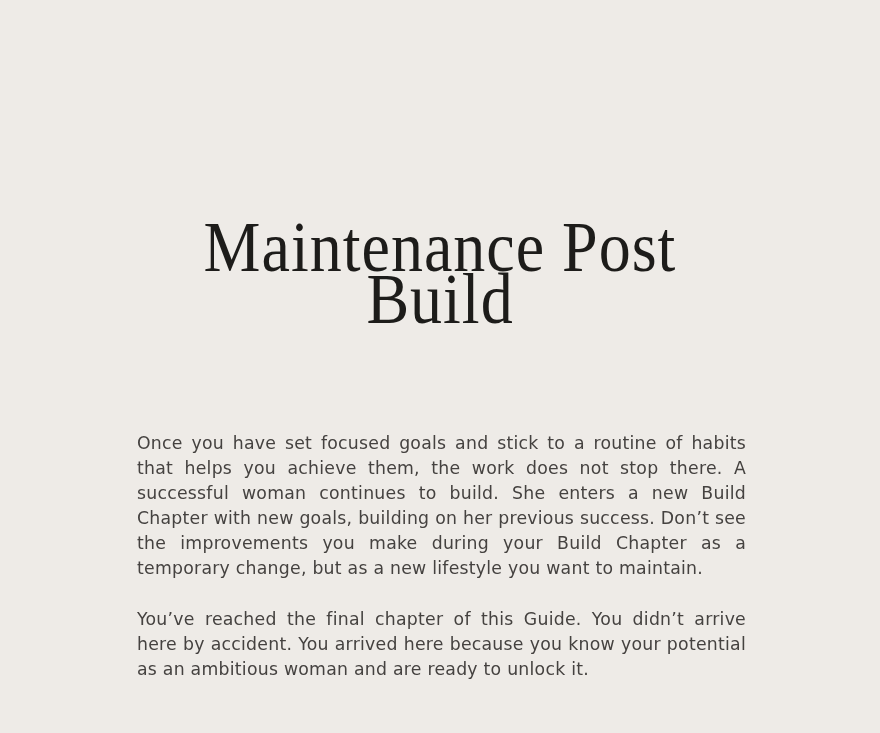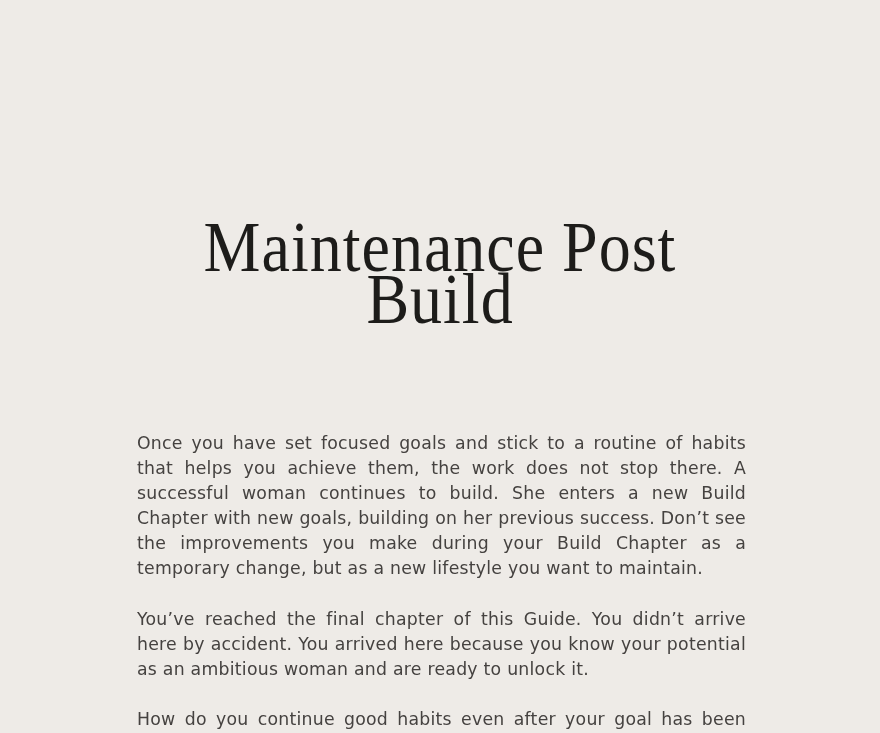--- a/index.html
+++ b/index.html
@@ -62,15 +62,14 @@
 
 <div class="page">
   <h1 class="title">
     <span>Maintenance Post</span>
     <span>Build</span>
   </h1>
 
   <div class="body">
     <p>Once you have set focused goals and stick to a routine of habits that helps you achieve them, the work does not stop there. A successful woman continues to build. She enters a new Build Chapter with new goals, building on her previous success. Don’t see the improvements you make during your Build Chapter as a temporary change, but as a new lifestyle you want to maintain.</p>
     <p>You’ve reached the final chapter of this Guide. You didn’t arrive here by accident. You arrived here because you know your potential as an ambitious woman and are ready to unlock it.</p>
-    <p class="cut">How do you continue good habits even after your goal has been</p>
   </div>
 </div>
 
 </body></html>

